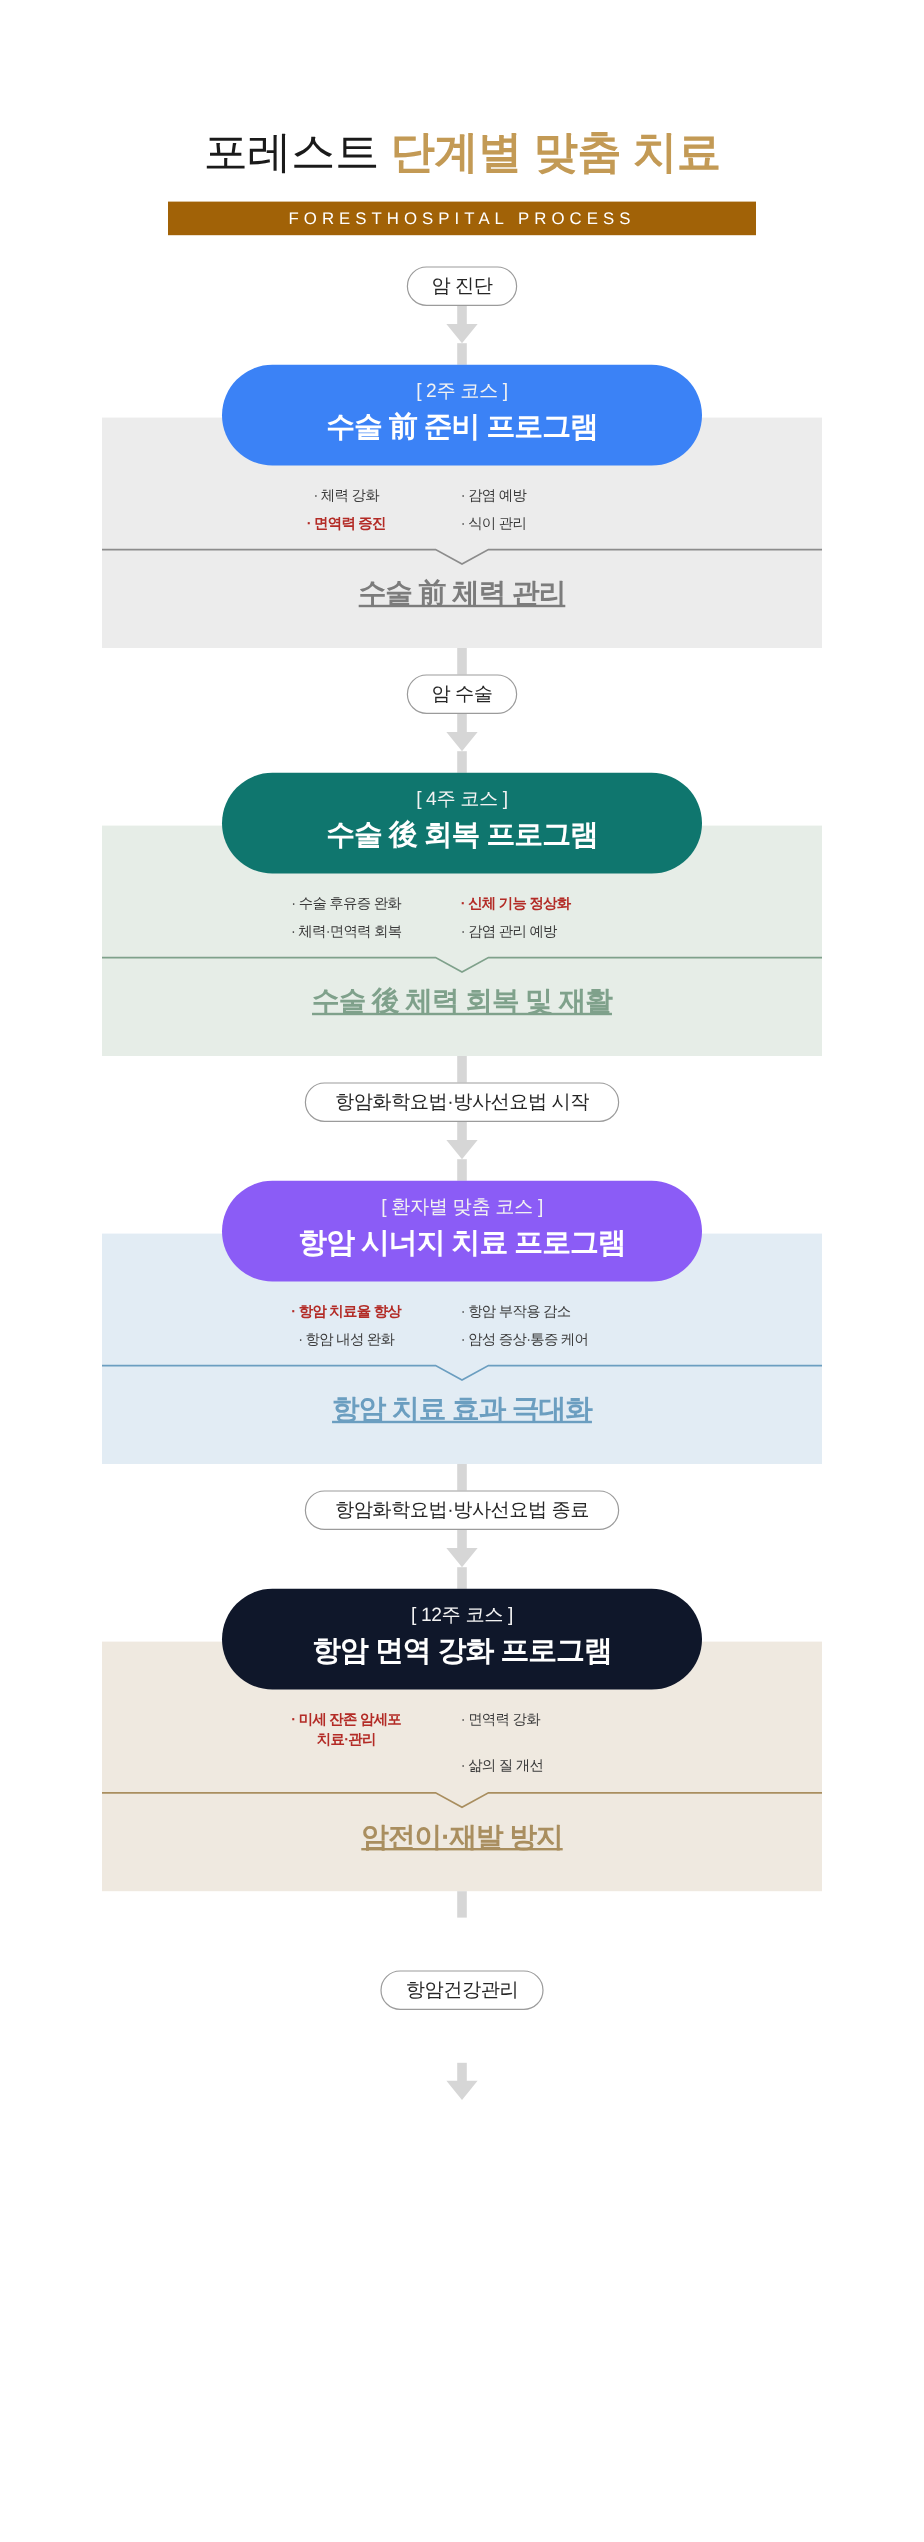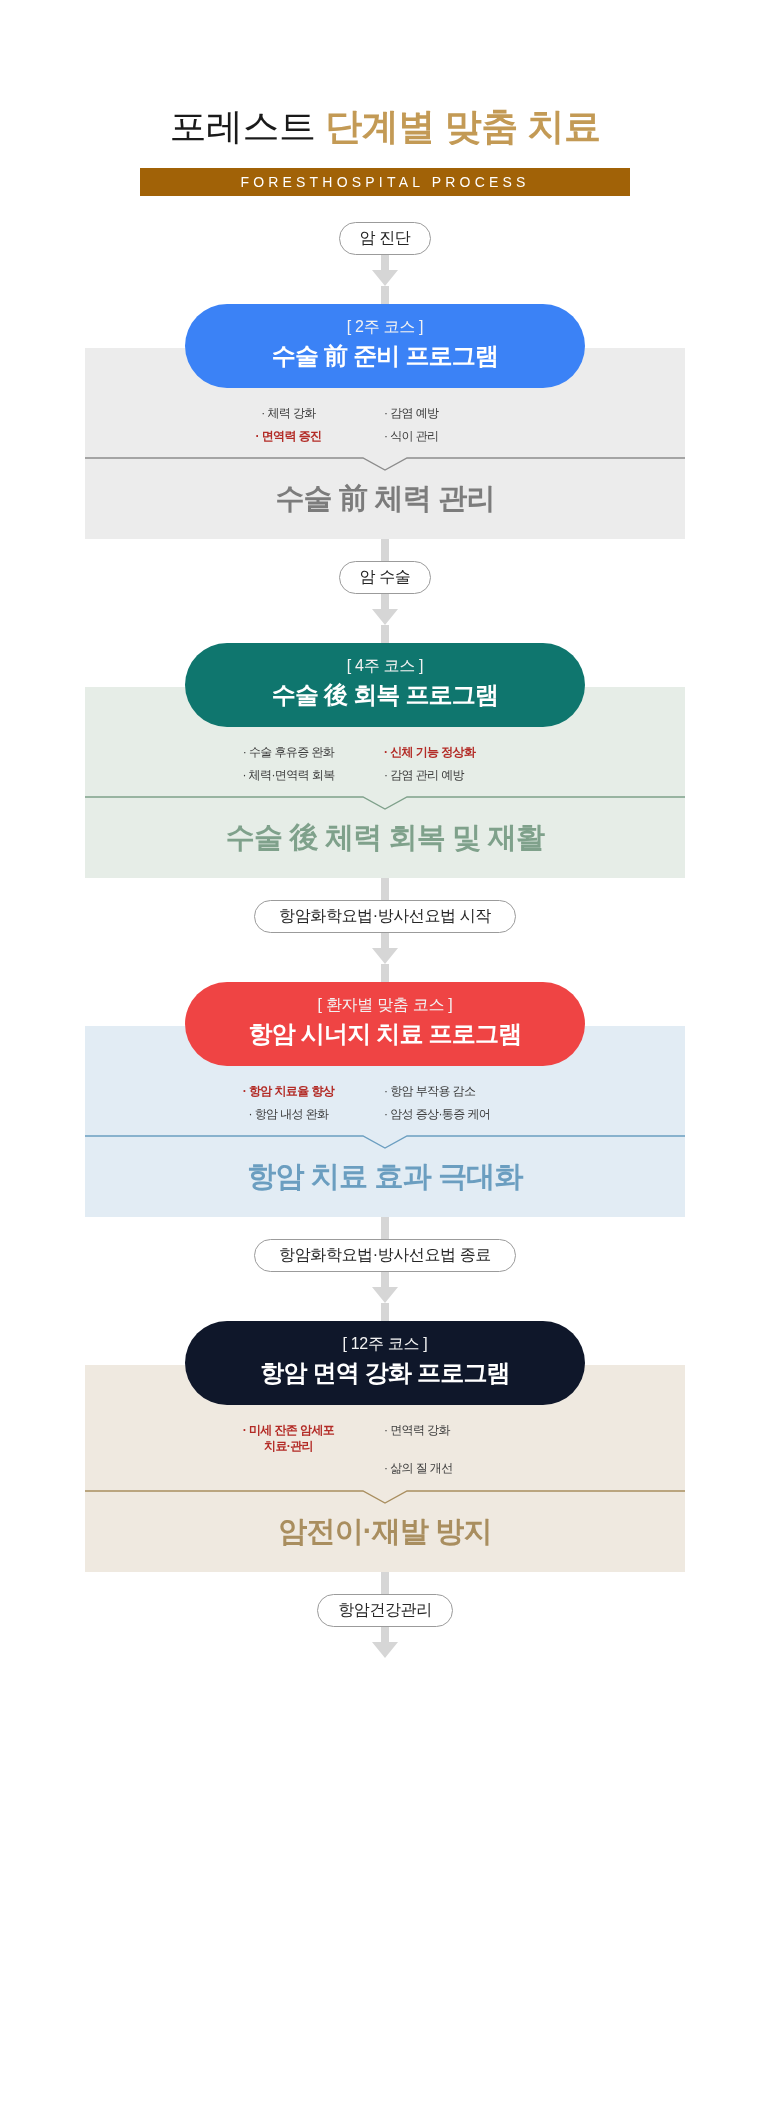--- a/index.html
+++ b/index.html
@@ -180,49 +180,51 @@
     z-index: 2;
     width: 600px;
     height: 16px;
     margin-top: 12px;
   }
   .divider svg { display: block; width: 600px; height: 16px; }
 
   .stage-foot {
     position: relative;
     z-index: 2;
-    font-size: 29px;
+    font-size: 23px;
     font-weight: 700;
     letter-spacing: -0.8px;
     margin-top: 7px;
-    padding-bottom: 20px;
-    white-space: nowrap;
+    padding-bottom: 30px;
+    white-space: nowrap;
+    text-decoration: underline;
   }
 
   
   .s-gray  .stage-bg   { background: #ececec; }
   .s-gray  .stage-head { background: #3b82f6; }
   .s-gray  .stage-foot { color: #7c7c7c; }
 
   .s-green .stage-bg   { background: #e6ede7; }
   .s-green .stage-head { background: #0f766e; }
   .s-green .stage-foot { color: #7fa18b; }
 
   .s-blue  .stage-bg   { background: #e2ecf4; }
-  .s-blue  .stage-head { background: #ef4444; }
+  .s-blue  .stage-head { background: #8b5cf6; }
   .s-blue  .stage-foot { color: #6b9ec0; }
 
   .s-tan   .stage-bg   { background: #efe9e0; }
   .s-tan   .stage-head { background: #0f172a; }
   .s-tan   .stage-foot { color: #a98e5f; }
 
   .tail {
     display: flex;
     flex-direction: column;
     align-items: center;
+    gap: 44px;
   }
 </style>
 </head>
 <body>
 
 <div class="page">
 
   <h1 class="title"><span>포레스트 </span><span class="accent">단계별 맞춤 치료</span></h1>
 
   <div class="banner">

